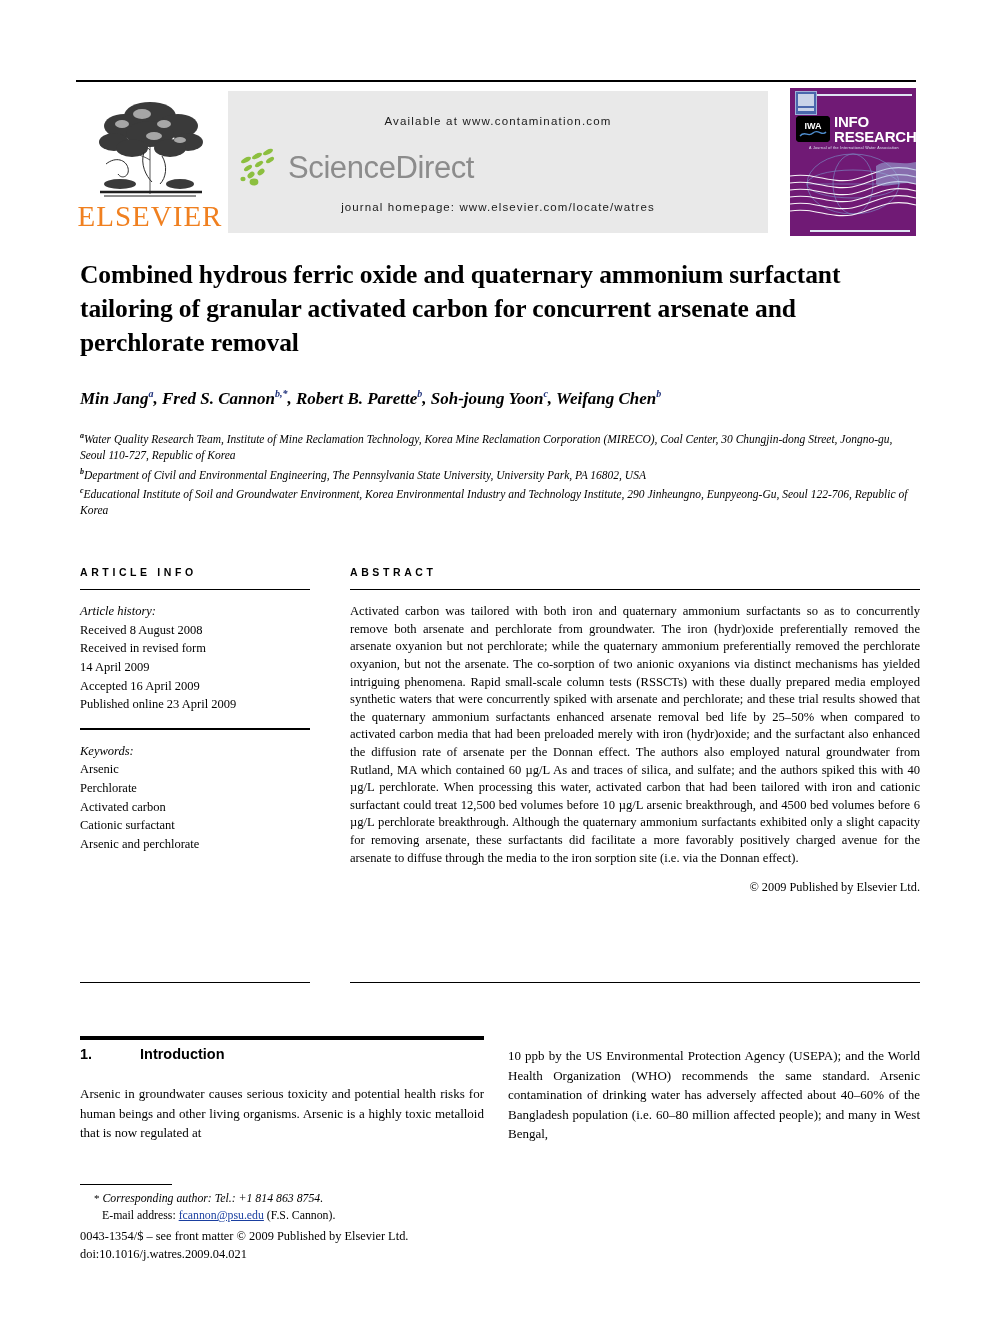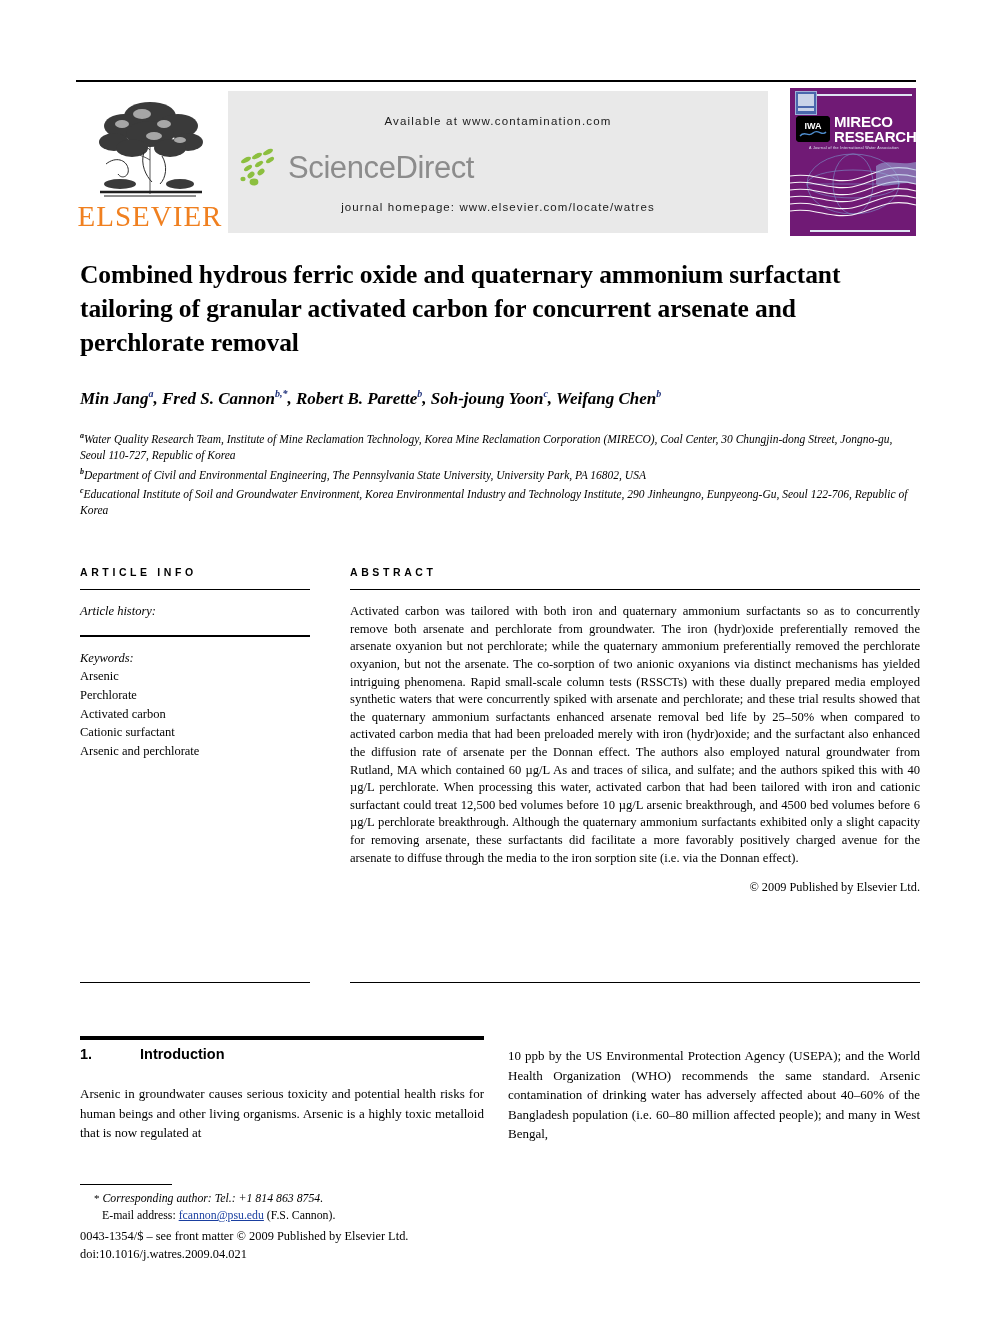--- a/index.html
+++ b/index.html
@@ -434,21 +434,21 @@
         <div class="cover-els-b"></div>
       </div>
       <div class="iwa-badge">
         <svg class="iwa-svg" viewBox="0 0 34 26">
           <rect x="0" y="0" width="34" height="26" rx="4" fill="#000"></rect>
           <text x="17" y="13" fill="#ffffff" font-family="Liberation Sans, sans-serif" font-size="9" font-weight="bold" text-anchor="middle">IWA</text>
           <path d="M4 20 C9 14 12 22 17 17 C22 12 26 21 30 16" stroke="#4f8fd0" stroke-width="1.4" fill="none"></path>
         </svg>
       </div>
       <div class="cover-title">
-        <span>MIRECO</span><br>
+        <span>INFO</span><br>
         <span>RESEARCH</span>
       </div>
       <div class="cover-tag">A Journal of the International Water Association</div>
       <svg class="cover-waves" viewBox="0 0 126 74">
         <g stroke="#7d96cc" stroke-width="0.7" fill="none" opacity="0.85">
           <ellipse cx="63" cy="34" rx="46" ry="30"></ellipse>
           <ellipse cx="63" cy="34" rx="46" ry="14"></ellipse>
           <ellipse cx="63" cy="34" rx="20" ry="30"></ellipse>
           <path d="M17 34 L109 34"></path>
         </g>
@@ -476,20 +476,21 @@
       <div><sup>a</sup>Water Quality Research Team, Institute of Mine Reclamation Technology, Korea Mine Reclamation Corporation (MIRECO), Coal Center, 30 Chungjin-dong Street, Jongno-gu, Seoul 110-727, Republic of Korea</div>
       <div><sup>b</sup>Department of Civil and Environmental Engineering, The Pennsylvania State University, University Park, PA 16802, USA</div>
       <div><sup>c</sup>Educational Institute of Soil and Groundwater Environment, Korea Environmental Industry and Technology Institute, 290 Jinheungno, Eunpyeong-Gu, Seoul 122-706, Republic of Korea</div>
     </div>
 
   <div class="info-col">
     <div class="colhead">ARTICLE INFO</div>
     <div class="info-rule"></div>
     <div class="info-body">
       <span class="it">Article history:</span><br>
+      <span id="history-lines"><span>Received 8 August 2008</span><br><span>Received in revised form</span><br><span>14 April 2009</span><br><span>Accepted 16 April 2009</span><br><span>Published online 23 April 2009</span><br></span>
     </div>
     <div class="info-rule thick"></div>
     <div class="info-body">
       <span class="it">Keywords:</span><br>
       <span id="keyword-lines"><span>Arsenic</span><br><span>Perchlorate</span><br><span>Activated carbon</span><br><span>Cationic surfactant</span><br><span>Arsenic and perchlorate</span><br></span>
     </div>
   </div>
 
   <div class="abs-col">
     <div class="colhead">ABSTRACT</div>

